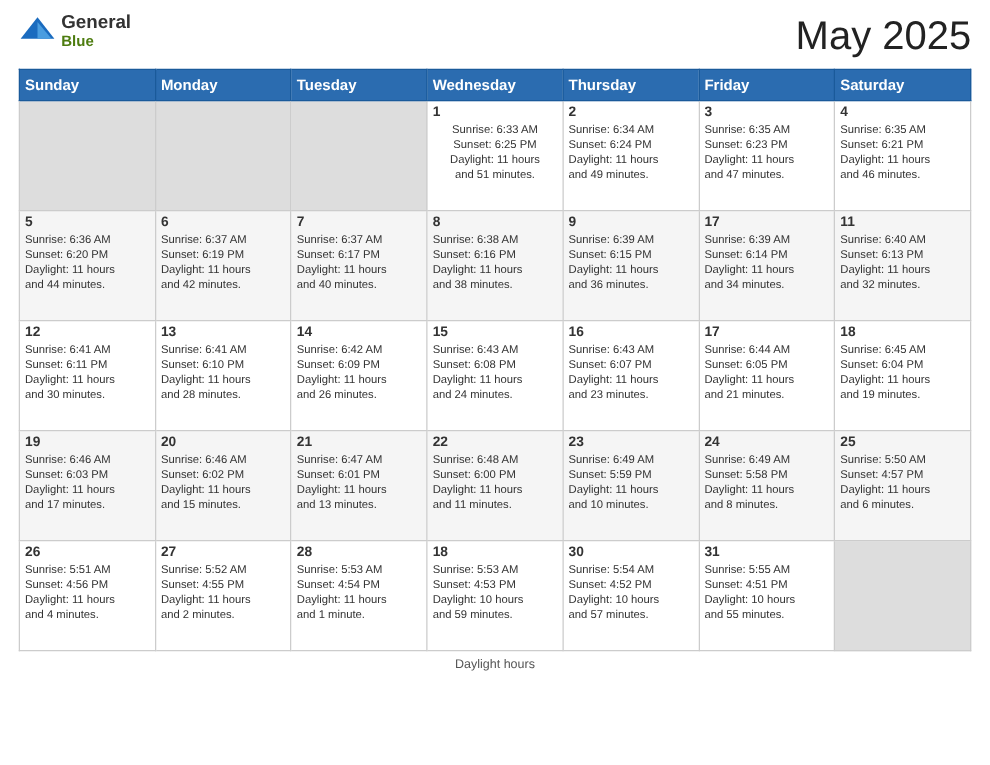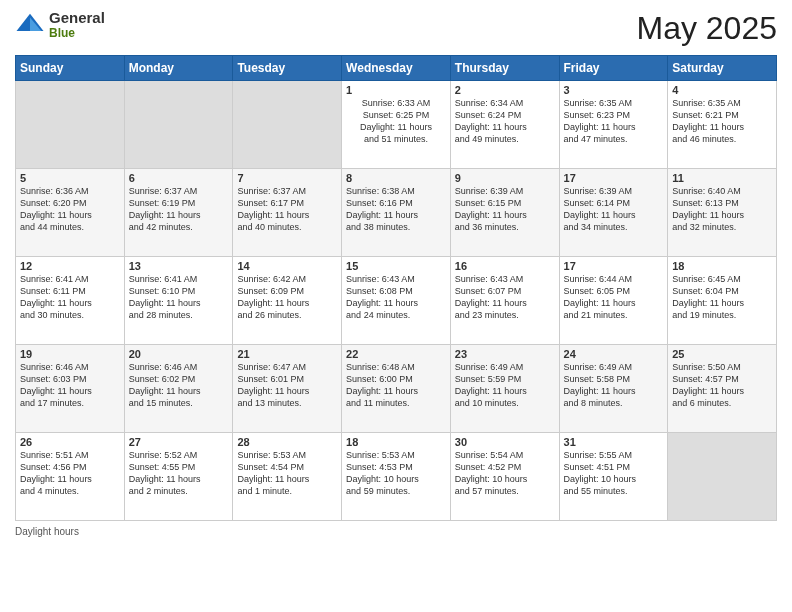--- a/index.html
+++ b/index.html
@@ -114,20 +114,21 @@
     .row-5 td { background: #fff; }
     .row-1 td.empty-cell,
     .row-2 td.empty-cell,
     .row-3 td.empty-cell,
     .row-4 td.empty-cell,
     .row-5 td.empty-cell { background: #ddd !important; }
     .footer {
       margin-top: 5px;
       font-size: 10px;
       color: #555;
+      text-align: center;
     }
   </style>
 </head>
 <body>
 
 <div class="page">
   <div class="header">
     <div class="logo">
       <svg class="logo-icon" viewBox="0 0 40 40">
         <polygon points="20,5 38,28 2,28" fill="#1a6bbf"></polygon>

